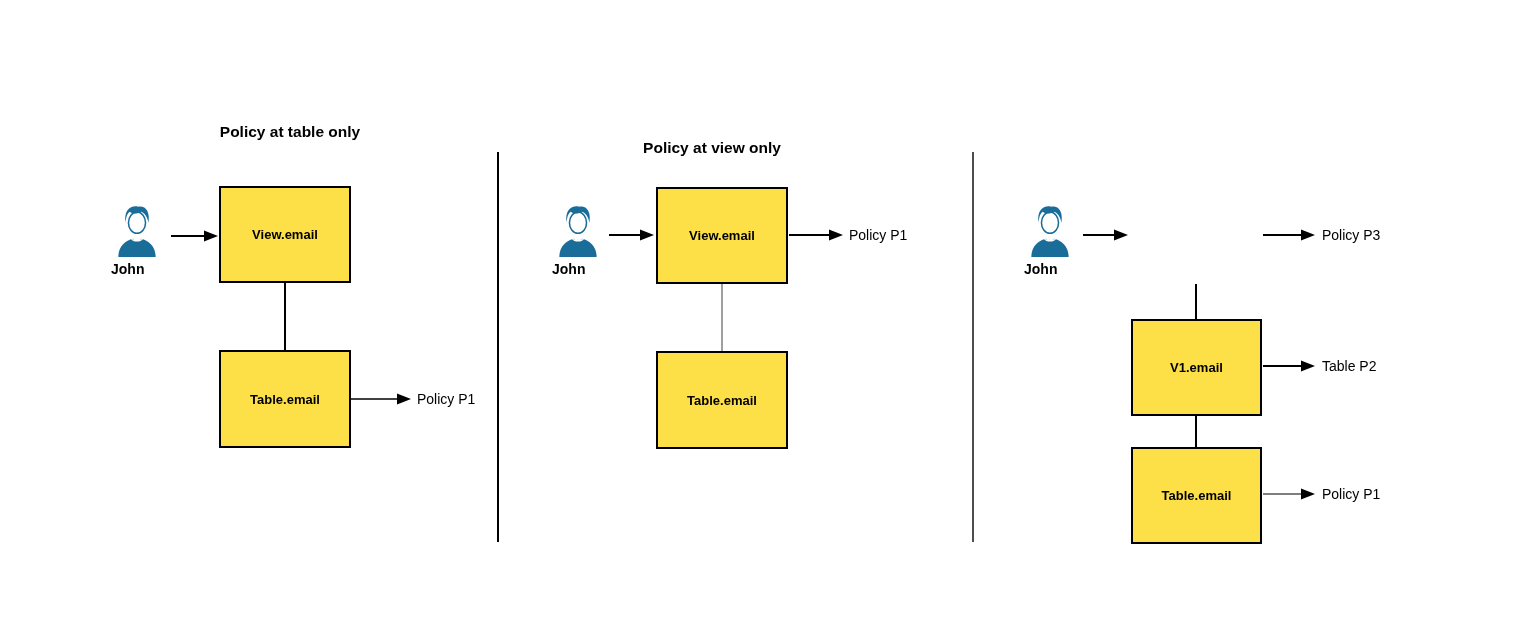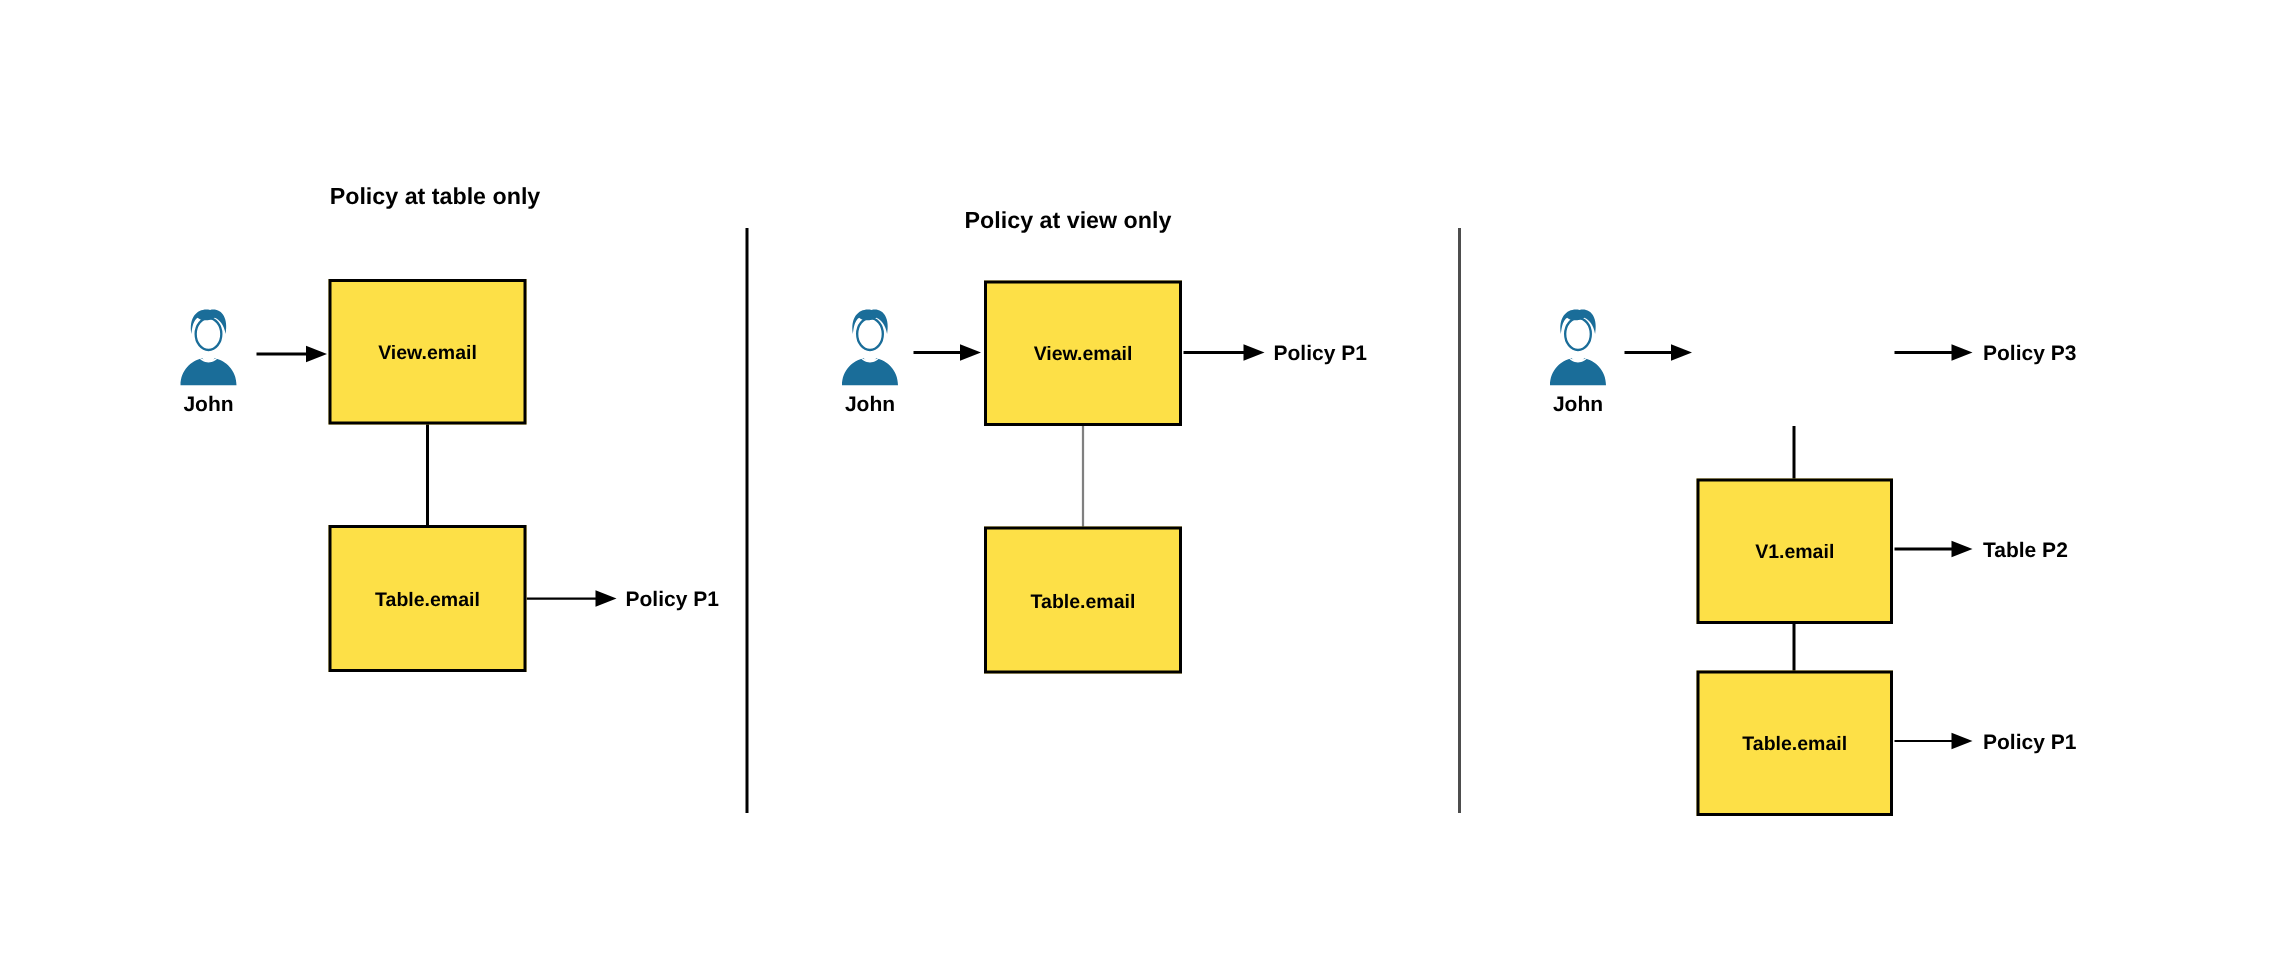--- a/index.html
+++ b/index.html
@@ -38,32 +38,31 @@
     justify-content: center;
     font-size: 13px;
     font-weight: bold;
   }
   .actor {
     position: absolute;
     z-index: 2;
     width: 56px;
     display: flex;
     flex-direction: column;
-    align-items: center;
   }
   .actor-label {
     margin-top: 1px;
     font-size: 14px;
     font-weight: bold;
   }
   .policy-label {
     position: absolute;
     z-index: 2;
     font-size: 14px;
-    font-weight: bold;
+    font-weight: normal;
     height: 16px;
     line-height: 16px;
     white-space: nowrap;
   }
 </style>
 </head>
 <body>
 
 <div class="canvas">
 

